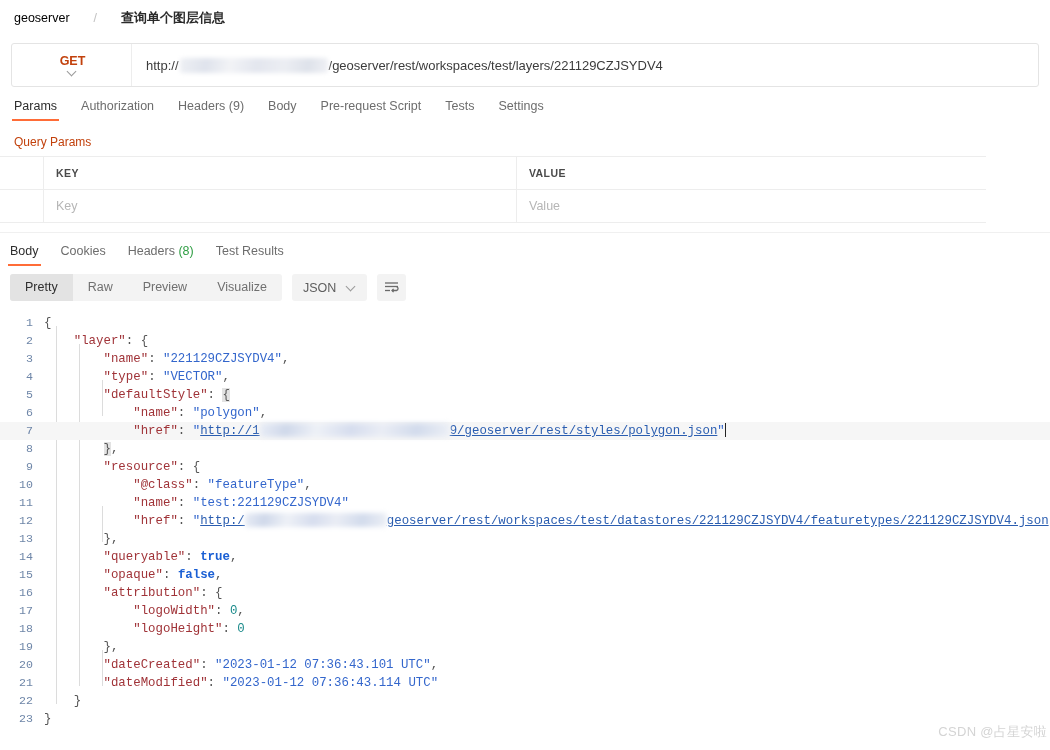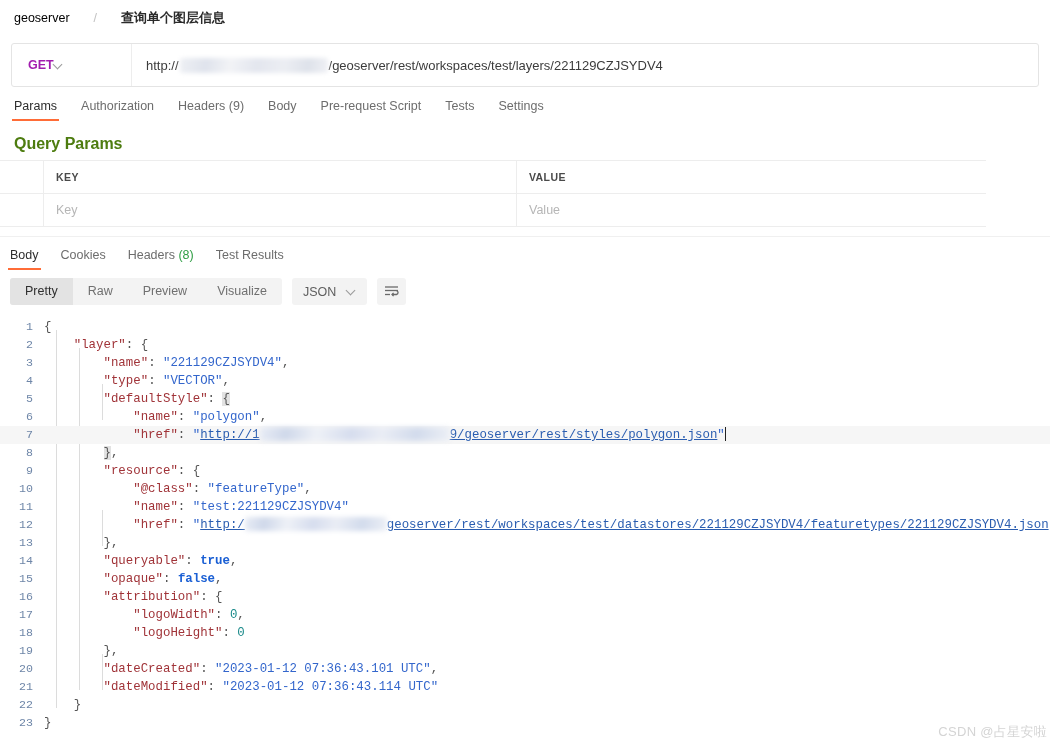--- a/index.html
+++ b/index.html
@@ -27,25 +27,26 @@
   .urlbar-wrap { padding: 7px 11px 0 11px; }
   .urlbar {
     display: flex;
     height: 44px;
     border: 1px solid #e4e4e4;
     border-radius: 3px;
     background: #fff;
   }
   .method {
     width: 120px;
-    display: flex; align-items: center; justify-content: flex-start;
+    display: flex; align-items: center; justify-content: center;
     padding: 0 14px 0 16px;
     border-right: 1px solid #ededed;
-    font-size: 12.5px; font-weight: 700; color: #a21caf;
+    font-size: 12.5px; font-weight: 700; color: #c2410c;
     cursor: pointer;
+    flex-direction: column;
   }
   .chev { display:inline-block; width: 9px; height: 9px; position: relative; }
   .chev::after {
     content:""; position:absolute; left:0; top:0;
     width: 6px; height: 6px;
     border-right: 1.4px solid #9a9a9a;
     border-bottom: 1.4px solid #9a9a9a;
     transform: rotate(45deg);
   }
   .url-input {
@@ -82,21 +83,21 @@
     white-space: nowrap;
   }
   .req-tab.active { color: #2d2d2d; }
   .req-tab.active::after {
     content:""; position:absolute; left: -2px; right: -2px; bottom: 0;
     height: 2px; background: #ff6c37;
   }
 
   .section-title {
     padding: 14px 14px 7px 14px;
-    font-size: 16px; font-weight: 700; color: #4d7c0f;
+    font-size: 12px; font-weight: 400; color: #c2410c;
   }
 
   
   .ptable { width: 100%; border-collapse: collapse; table-layout: fixed; }
   .ptable th, .ptable td {
     border: 1px solid #ededed;
     border-left: none;
     text-align: left;
     font-weight: 400;
   }

